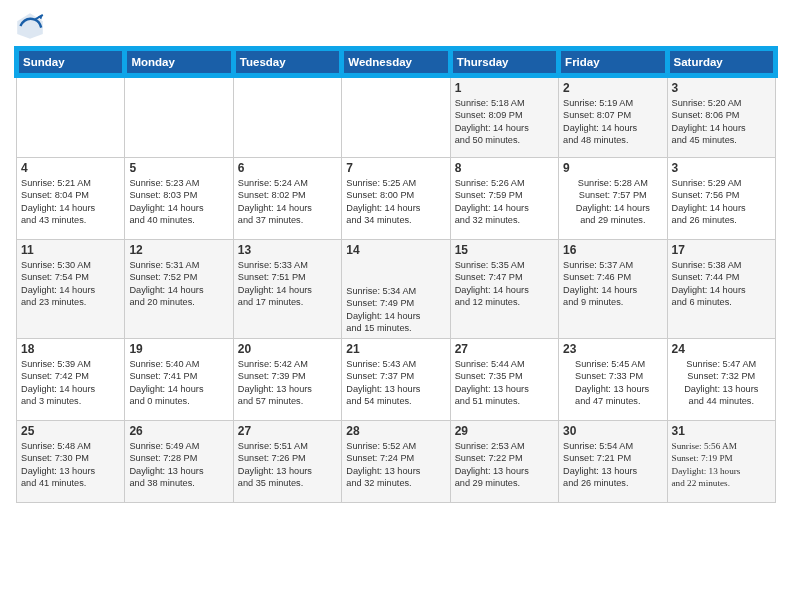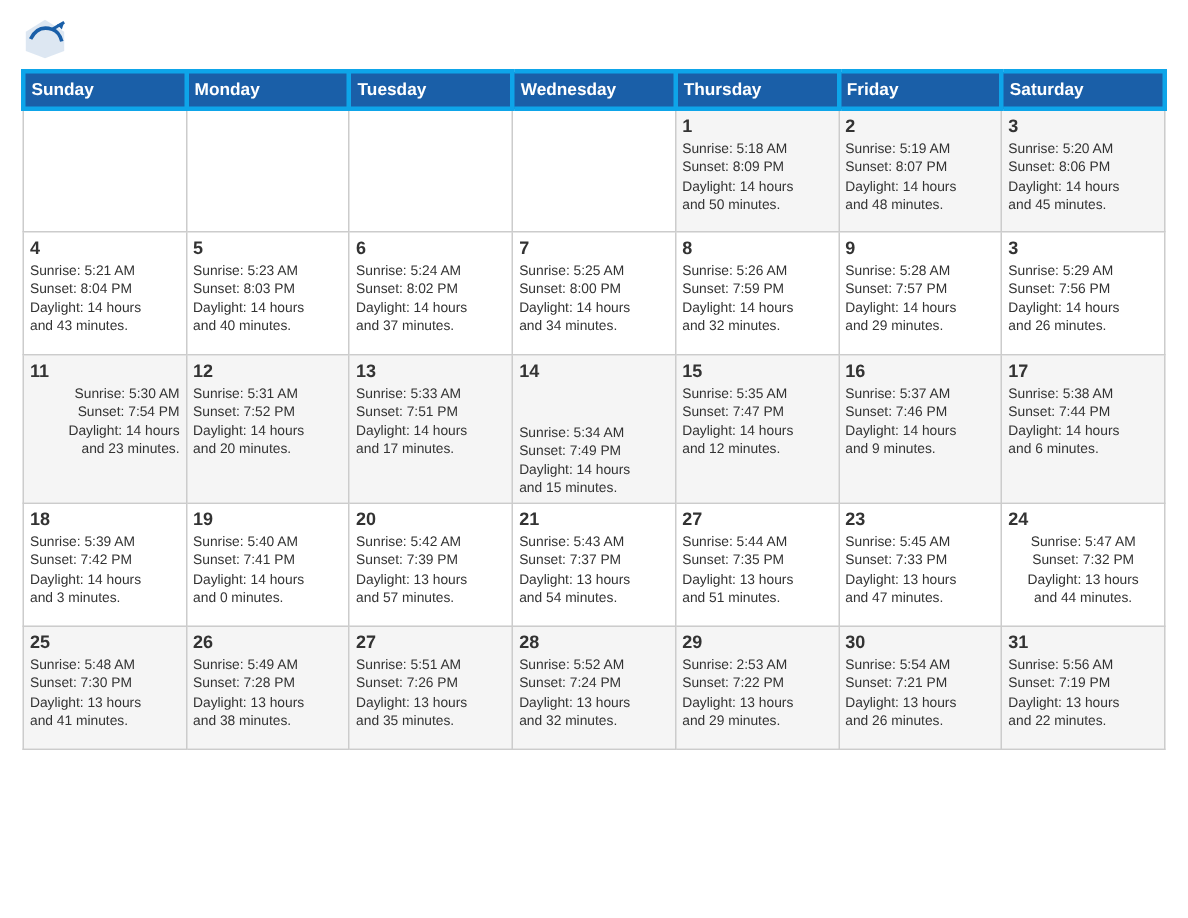--- a/index.html
+++ b/index.html
@@ -62,21 +62,21 @@
       border-collapse: collapse;
       table-layout: fixed;
     }
     thead th {
       background-color: #1a5fa8;
       color: #fff;
       font-size: 11.5px;
       font-weight: bold;
       padding: 5px 4px;
       text-align: left;
-      border: 3px solid #0ea5e9;
+      border: 5px solid #0ea5e9;
     }
     tbody td {
       border: 1px solid #ccc;
       vertical-align: top;
       padding: 3px 4px;
       font-size: 9.5px;
       color: #333;
       height: 82px;
       background: #fff;
     }
@@ -193,37 +193,37 @@
           </td>
           <td>
             <span class="day-number">8</span>
             <div class="cell-text" style="white-space: pre-line;">Sunrise: 5:26 AM
 Sunset: 7:59 PM
 Daylight: 14 hours
 and 32 minutes.</div>
           </td>
           <td>
             <span class="day-number">9</span>
-            <div class="cell-text" style="white-space: pre-line;">Sunrise: 5:28 AM
+            <div class="cell-text" style="white-space: pre-line; text-align: center;">Sunrise: 5:28 AM
 Sunset: 7:57 PM
 Daylight: 14 hours
 and 29 minutes.</div>
           </td>
           <td>
             <span class="day-number">3</span>
             <div class="cell-text" style="white-space: pre-line;">Sunrise: 5:29 AM
 Sunset: 7:56 PM
 Daylight: 14 hours
 and 26 minutes.</div>
           </td>
         </tr>
         <tr>
           <td>
             <span class="day-number">11</span>
-            <div class="cell-text" style="white-space: pre-line; text-align: right;">Sunrise: 5:30 AM
+            <div class="cell-text" style="white-space: pre-line;">Sunrise: 5:30 AM
 Sunset: 7:54 PM
 Daylight: 14 hours
 and 23 minutes.</div>
           </td>
           <td>
             <span class="day-number">12</span>
             <div class="cell-text" style="white-space: pre-line;">Sunrise: 5:31 AM
 Sunset: 7:52 PM
 Daylight: 14 hours
 and 20 minutes.</div>
@@ -295,21 +295,21 @@
           </td>
           <td>
             <span class="day-number">27</span>
             <div class="cell-text" style="white-space: pre-line;">Sunrise: 5:44 AM
 Sunset: 7:35 PM
 Daylight: 13 hours
 and 51 minutes.</div>
           </td>
           <td>
             <span class="day-number">23</span>
-            <div class="cell-text" style="white-space: pre-line;">Sunrise: 5:45 AM
+            <div class="cell-text" style="white-space: pre-line; margin-left: 12px;">Sunrise: 5:45 AM
 Sunset: 7:33 PM
 Daylight: 13 hours
 and 47 minutes.</div>
           </td>
           <td>
             <span class="day-number">24</span>
             <div class="cell-text" style="white-space: pre-line; text-align: center;">Sunrise: 5:47 AM
 Sunset: 7:32 PM
 Daylight: 13 hours
 and 44 minutes.</div>
@@ -353,21 +353,21 @@
           </td>
           <td>
             <span class="day-number">30</span>
             <div class="cell-text" style="white-space: pre-line;">Sunrise: 5:54 AM
 Sunset: 7:21 PM
 Daylight: 13 hours
 and 26 minutes.</div>
           </td>
           <td>
             <span class="day-number">31</span>
-            <div class="cell-text" style="white-space: pre-line;">Sunrise: 5:56 AM
+            <div class="cell-text" style="white-space: pre-line; font-family: Liberation Serif, serif;">Sunrise: 5:56 AM
 Sunset: 7:19 PM
 Daylight: 13 hours
 and 22 minutes.</div>
           </td>
         </tr>
       </tbody>
   </table>
 </div>
 
 </body></html>

